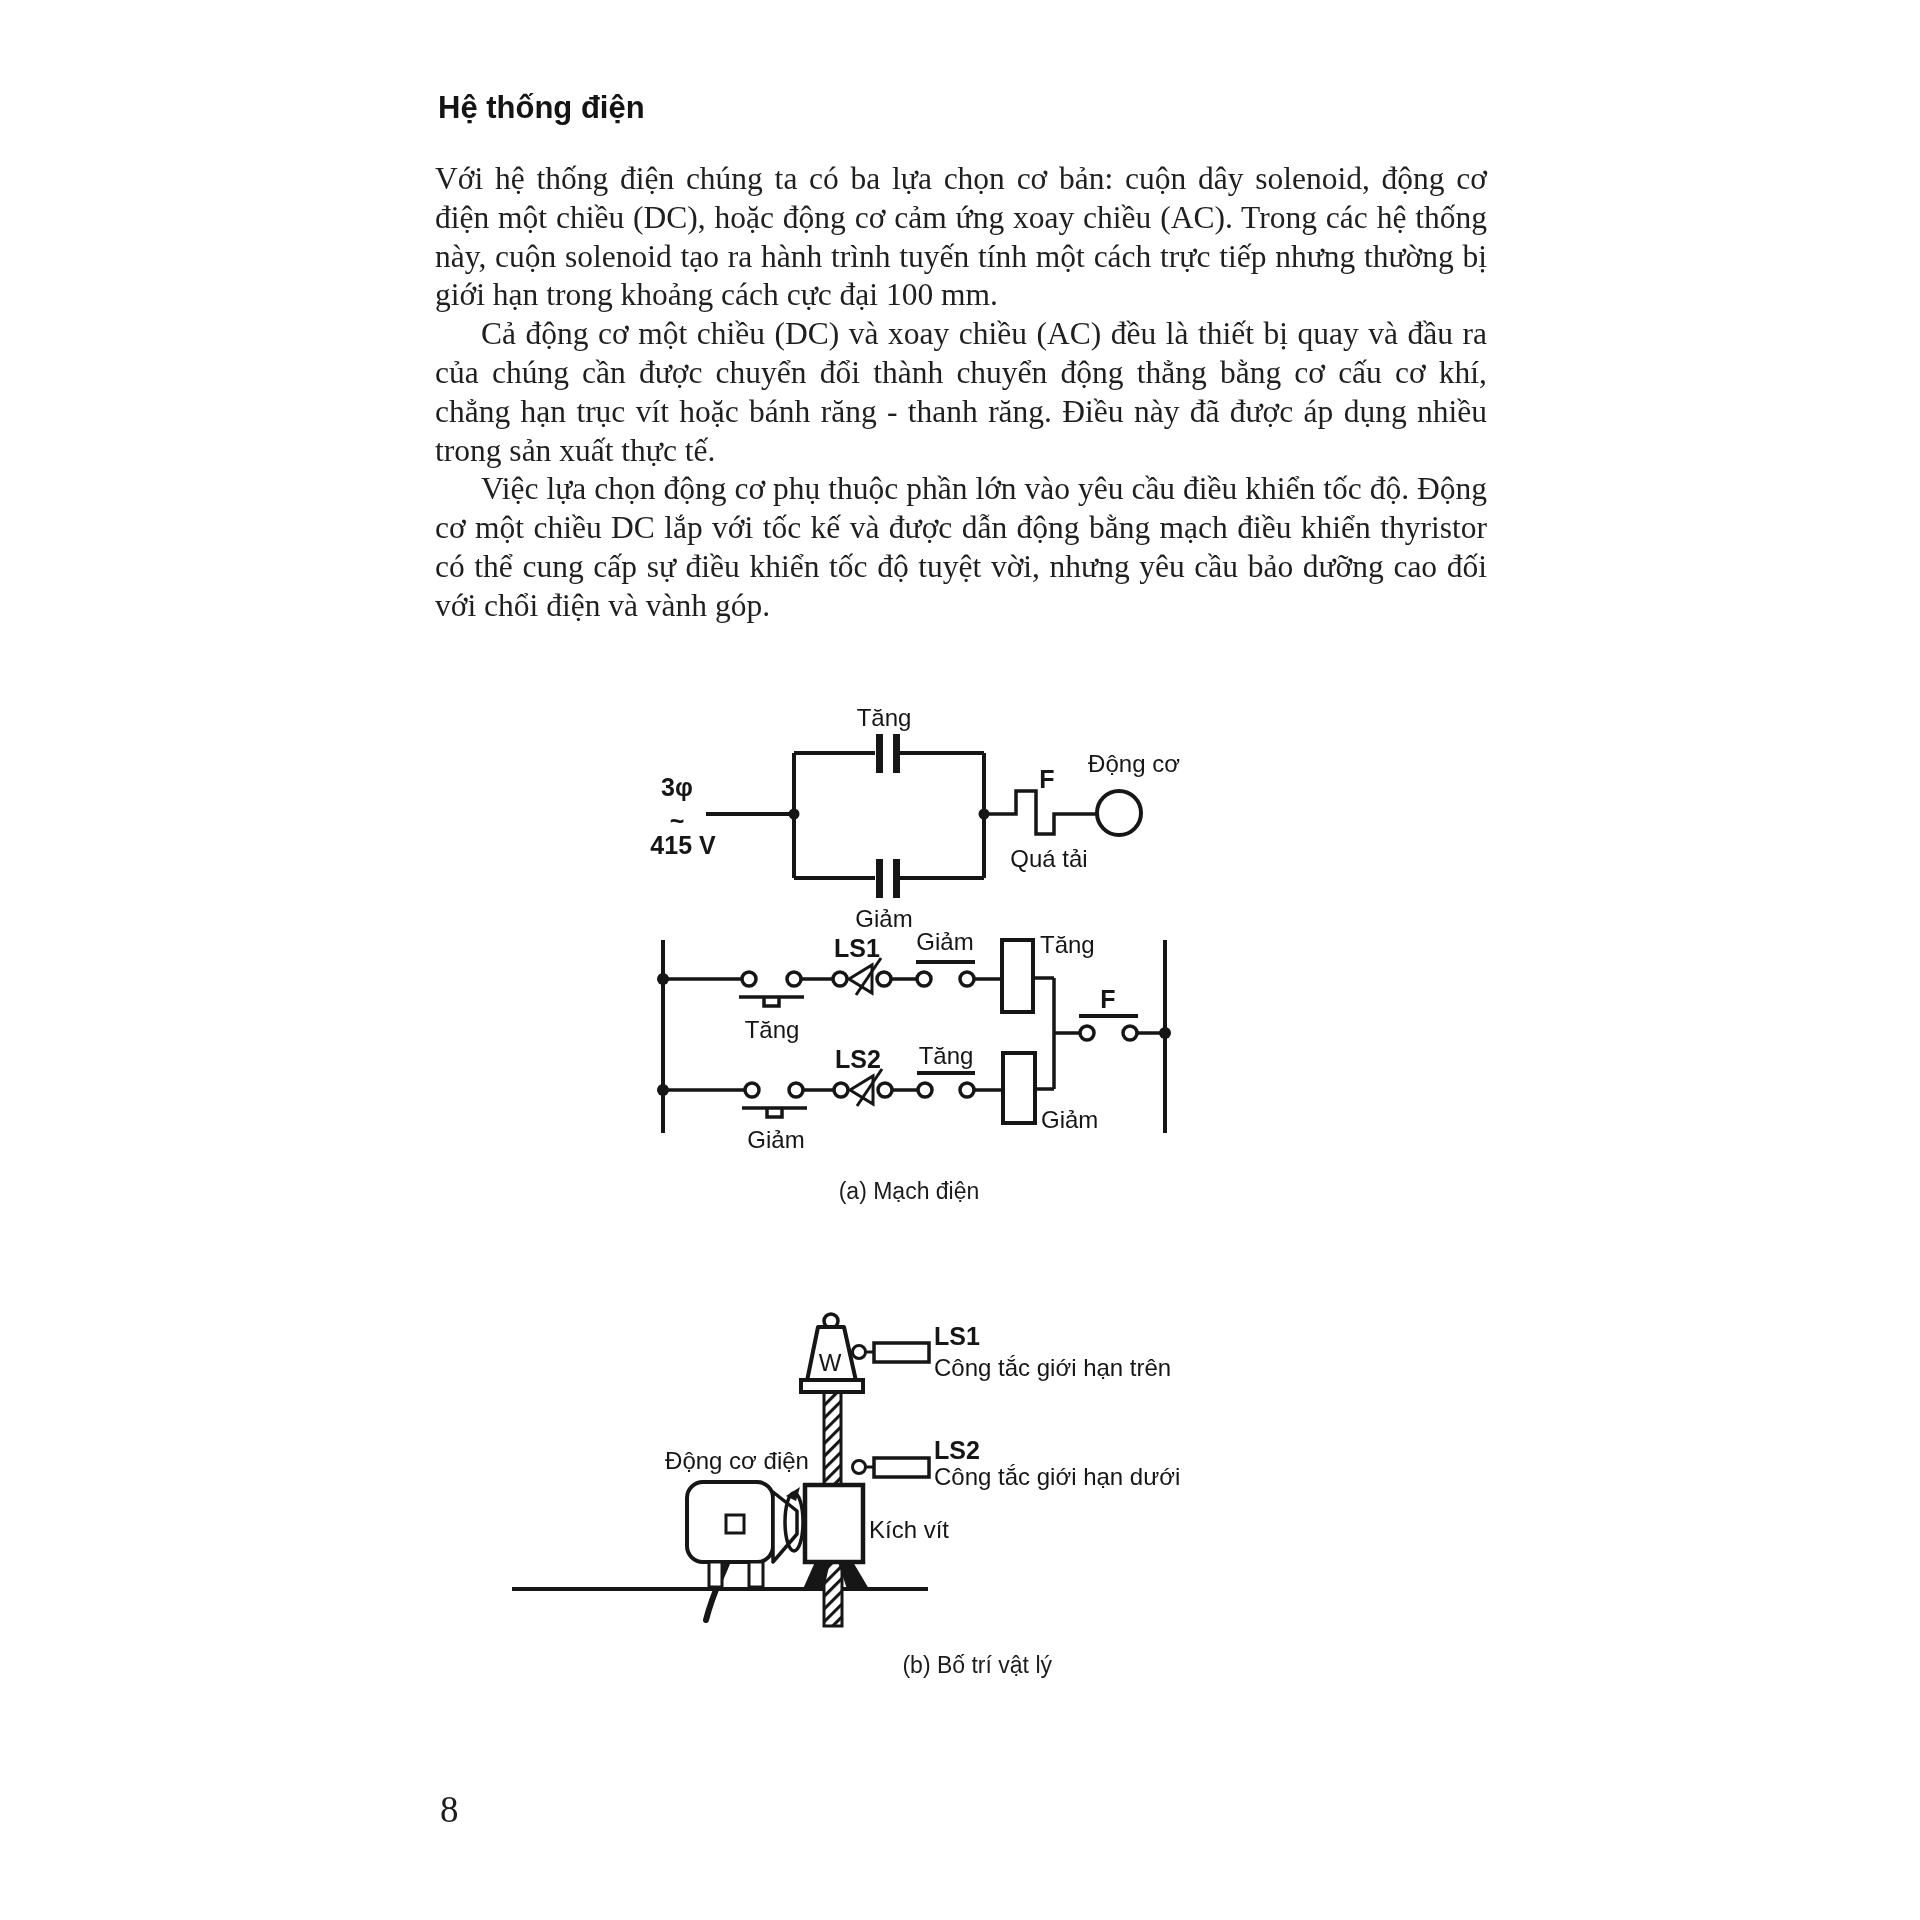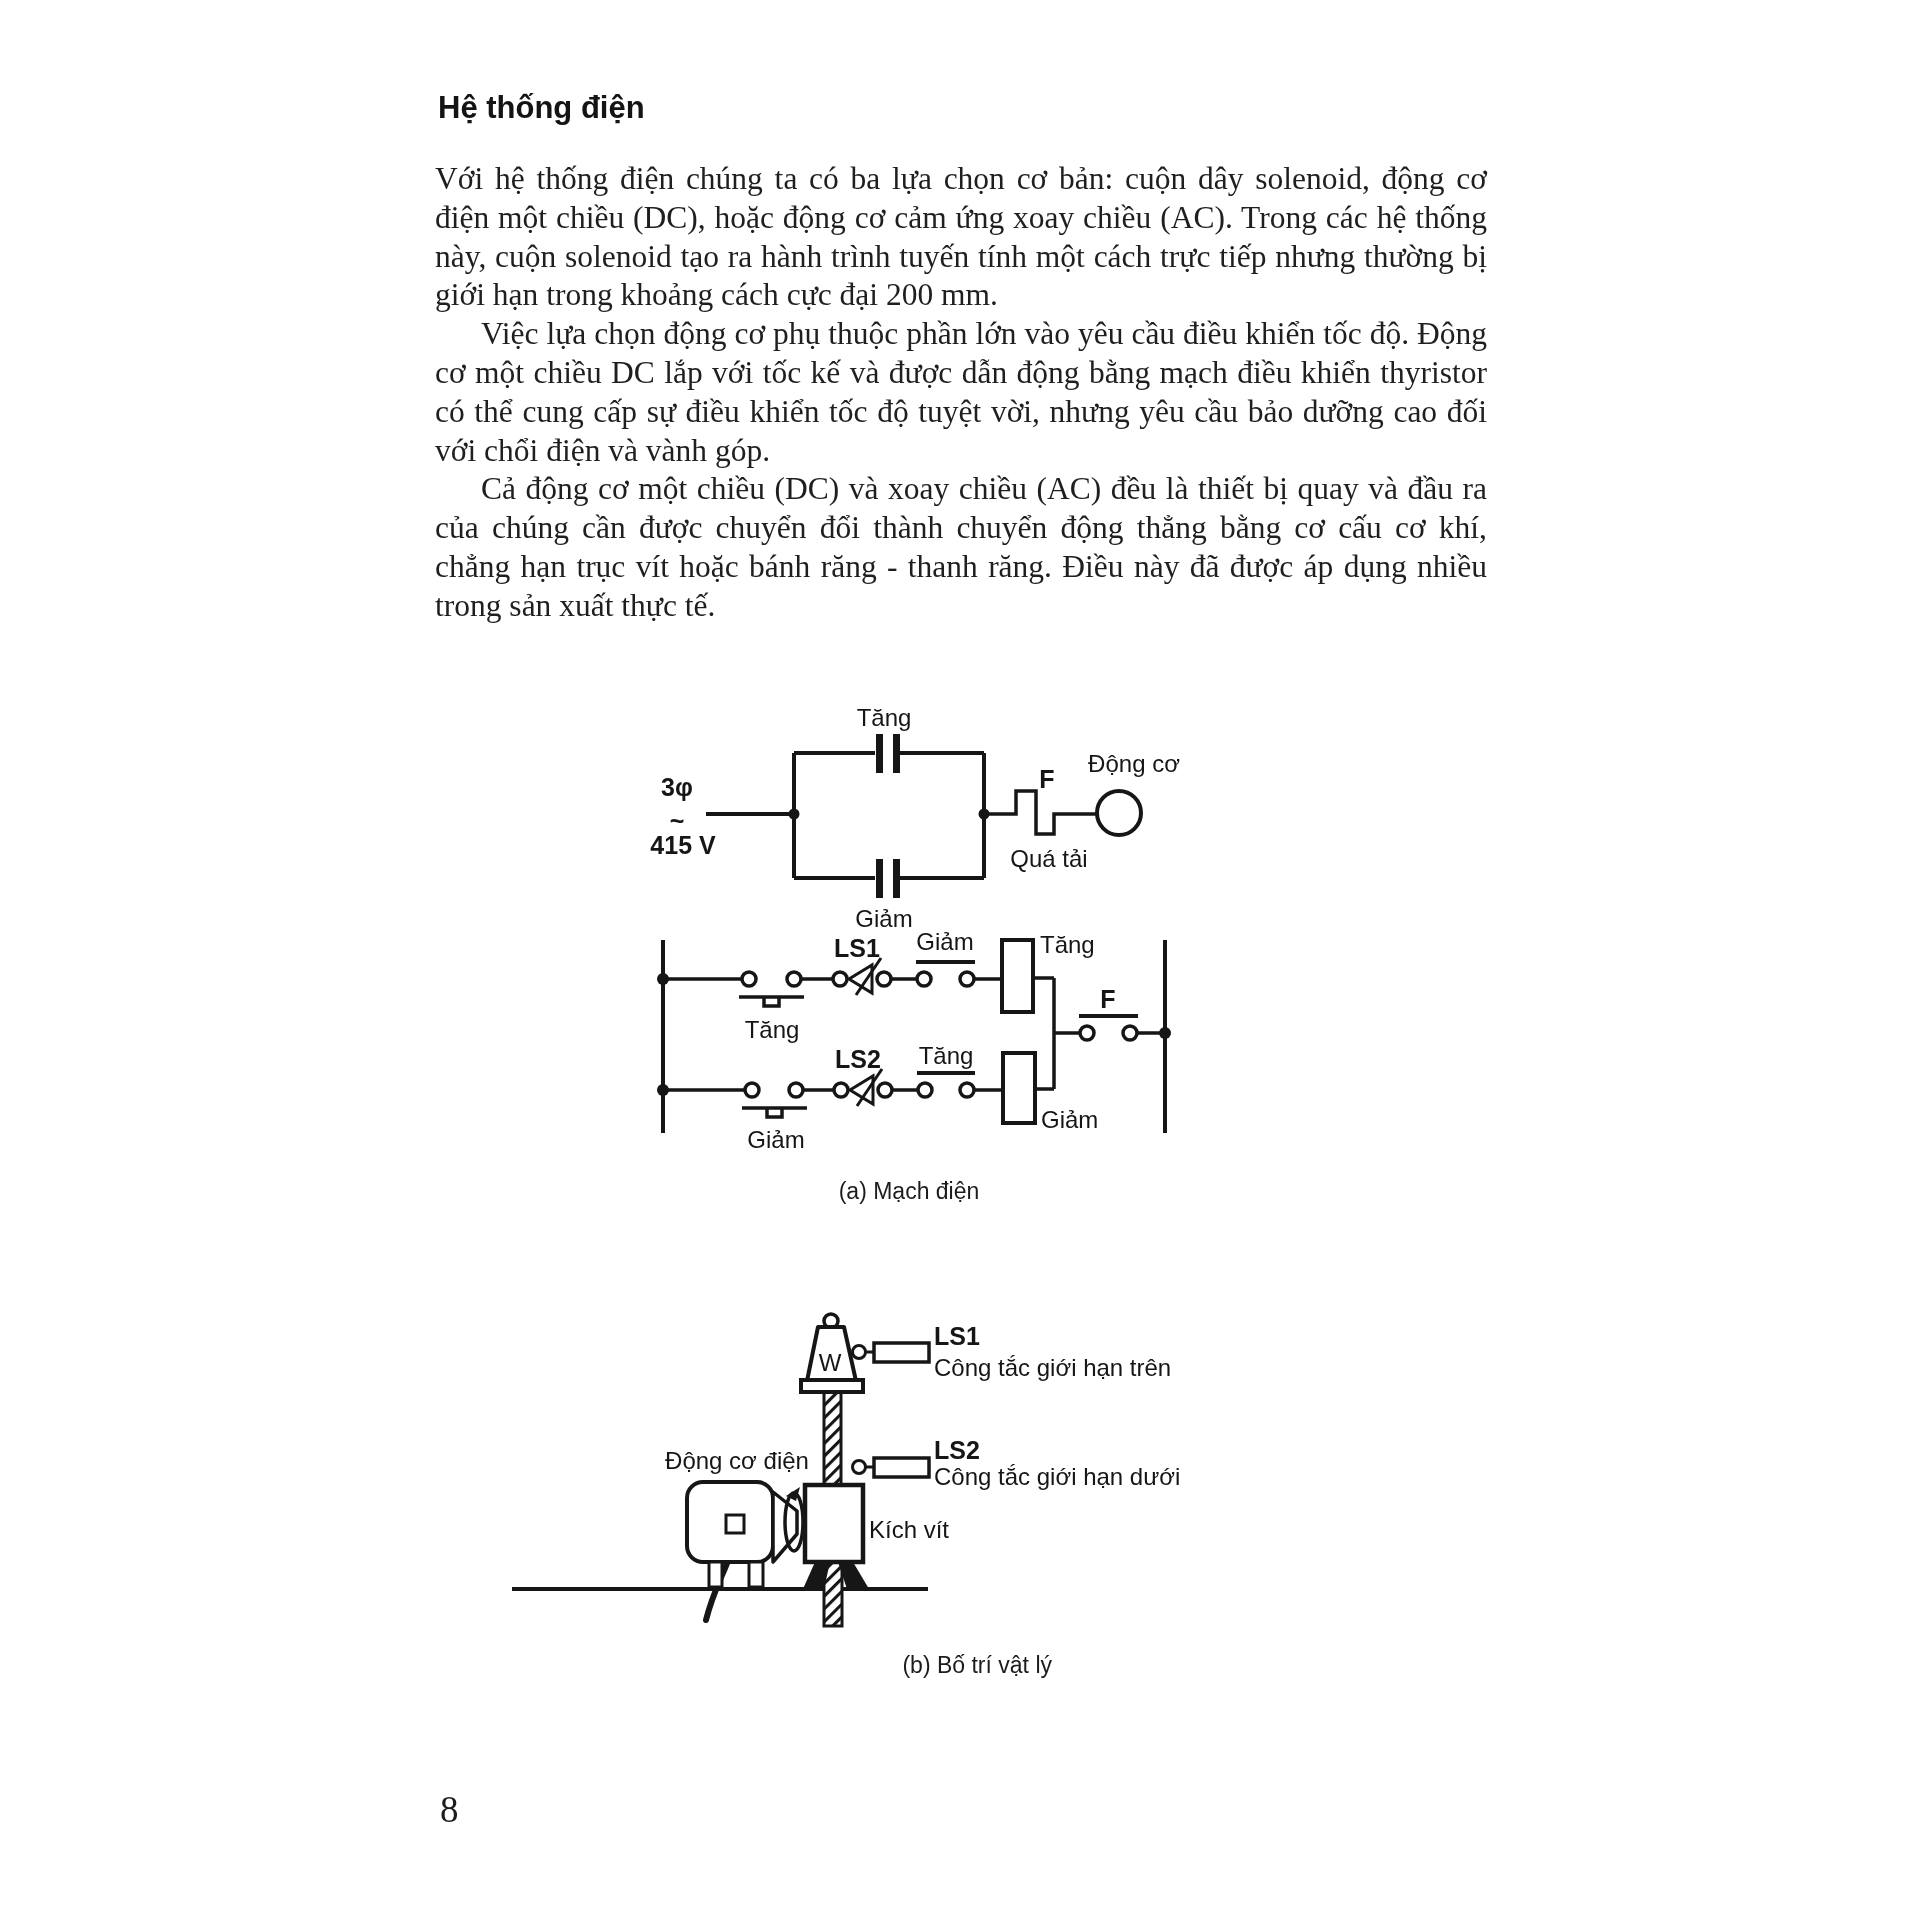--- a/index.html
+++ b/index.html
@@ -23,23 +23,23 @@
   svg .wire{stroke:#161616;fill:none;}
 </style>
 </head>
 <body>
 
 <div class="page">
 
   <div class="hdr">Hệ thống điện</div>
 
   <div class="bodytext">
-    <p>Với hệ thống điện chúng ta có ba lựa chọn cơ bản: cuộn dây solenoid, động cơ điện một chiều (DC), hoặc động cơ cảm ứng xoay chiều (AC). Trong các hệ thống này, cuộn solenoid tạo ra hành trình tuyến tính một cách trực tiếp nhưng thường bị giới hạn trong khoảng cách cực đại 200 mm.</p>
+    <p>Với hệ thống điện chúng ta có ba lựa chọn cơ bản: cuộn dây solenoid, động cơ điện một chiều (DC), hoặc động cơ cảm ứng xoay chiều (AC). Trong các hệ thống này, cuộn solenoid tạo ra hành trình tuyến tính một cách trực tiếp nhưng thường bị giới hạn trong khoảng cách cực đại 100 mm.</p>
+    <p class="ind">Cả động cơ một chiều (DC) và xoay chiều (AC) đều là thiết bị quay và đầu ra của chúng cần được chuyển đổi thành chuyển động thẳng bằng cơ cấu cơ khí, chẳng hạn trục vít hoặc bánh răng - thanh răng. Điều này đã được áp dụng nhiều trong sản xuất thực tế.</p>
     <p class="ind">Việc lựa chọn động cơ phụ thuộc phần lớn vào yêu cầu điều khiển tốc độ. Động cơ một chiều DC lắp với tốc kế và được dẫn động bằng mạch điều khiển thyristor có thể cung cấp sự điều khiển tốc độ tuyệt vời, nhưng yêu cầu bảo dưỡng cao đối với chổi điện và vành góp.</p>
-    <p class="ind">Cả động cơ một chiều (DC) và xoay chiều (AC) đều là thiết bị quay và đầu ra của chúng cần được chuyển đổi thành chuyển động thẳng bằng cơ cấu cơ khí, chẳng hạn trục vít hoặc bánh răng - thanh răng. Điều này đã được áp dụng nhiều trong sản xuất thực tế.</p>
   </div>
 
   <svg class="diagram" style="left:630px;top:690px;" width="610" height="470" viewBox="630 690 610 470">
 
     <g>
       <path class="wire" stroke-width="4" d="M706,814 H794 M794,753 V878 M984,753 V878
             M794,753 H875 M900,753 H984 M794,878 H875 M900,878 H984"></path>
       <rect x="876" y="734" width="7" height="39" fill="#161616"></rect>
       <rect x="893" y="734" width="7" height="39" fill="#161616"></rect>
       <rect x="876" y="859" width="7" height="39" fill="#161616"></rect>

